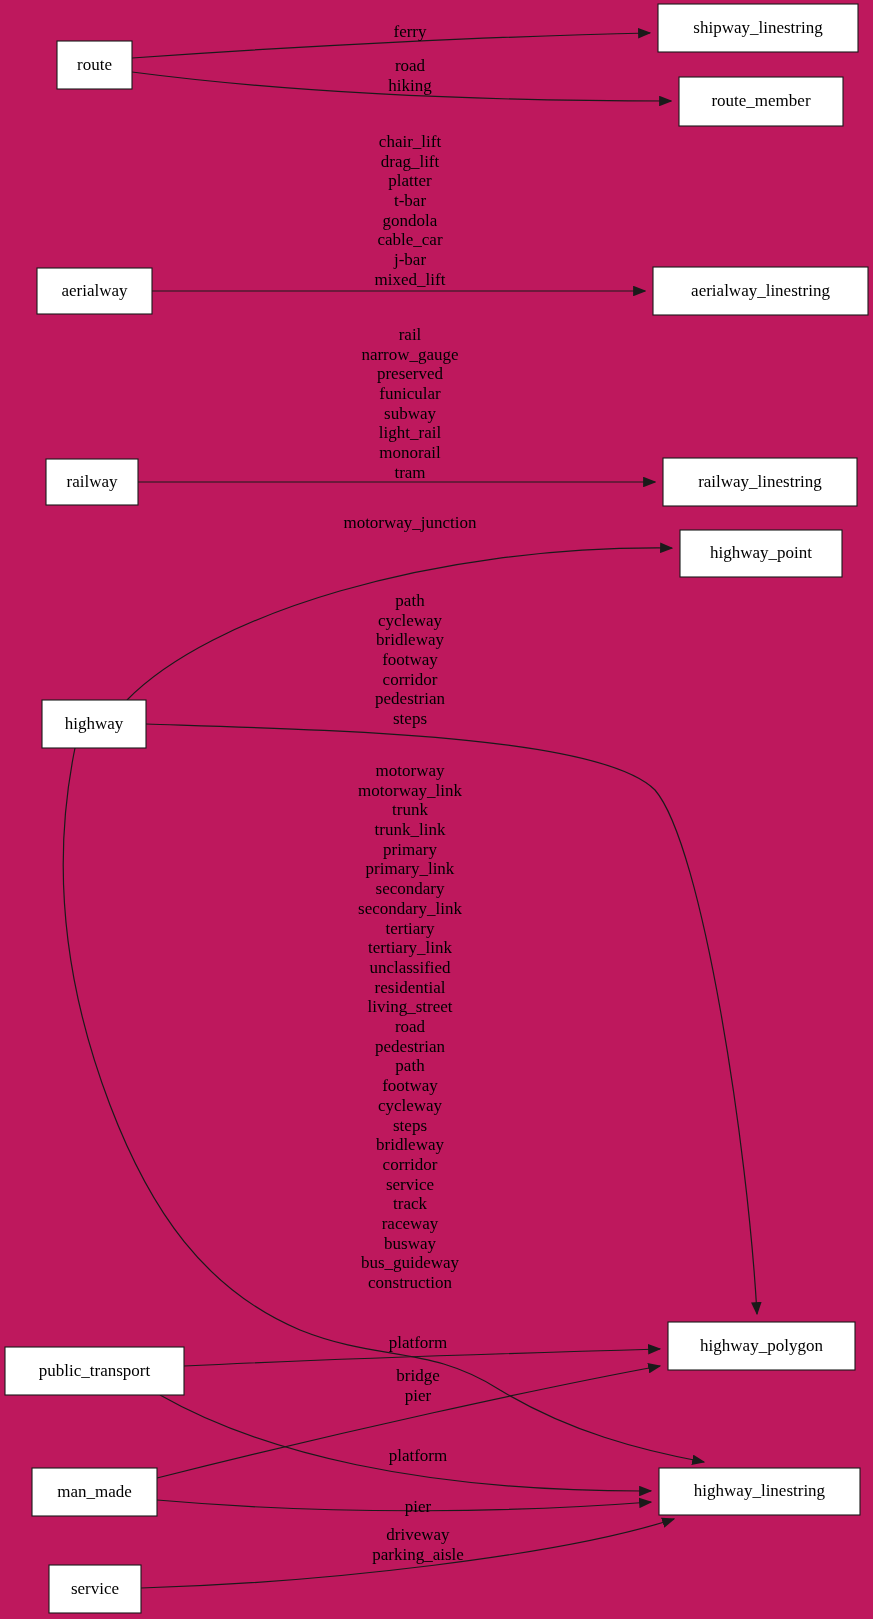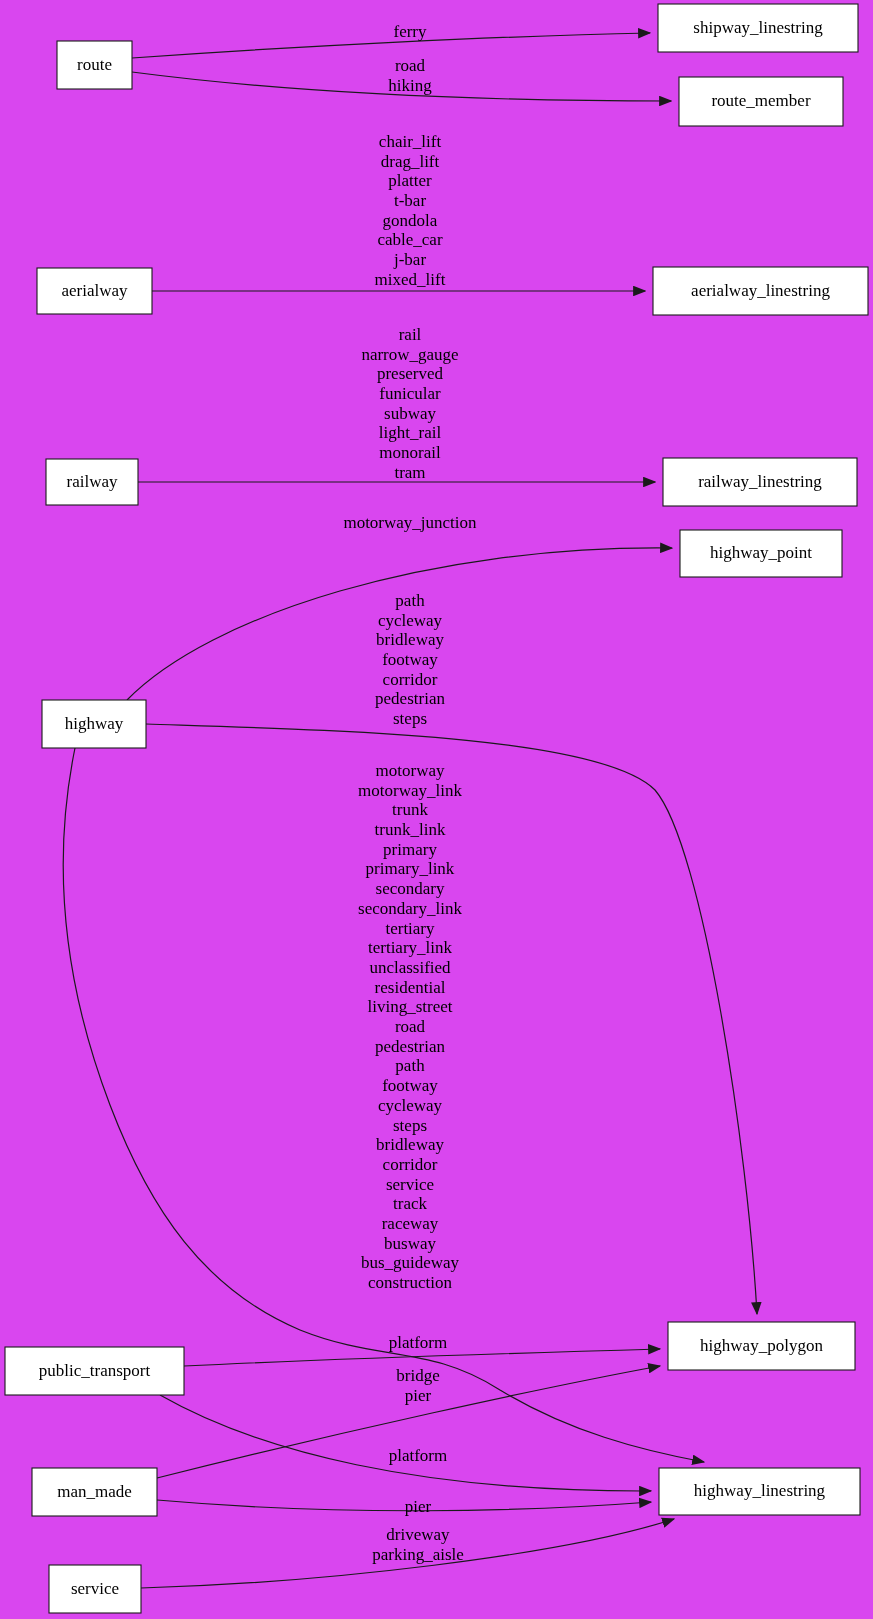--- a/index.html
+++ b/index.html
@@ -1,16 +1,16 @@
 <!DOCTYPE html>
 <html><head>
 <meta charset="utf-8">
 <style>
   html,body{margin:0;padding:0;background:#ffffff;}
-  #stage{position:relative;width:873px;height:1619px;background:#d946ef;overflow:hidden;
+  #stage{position:relative;width:873px;height:1619px;background:#be185d;overflow:hidden;
          font-family:"Liberation Serif","DejaVu Serif",serif;}
   svg{display:block;}
   .node-rect{fill:#ffffff;stroke:#1a1a1a;stroke-width:1.1;}
   .node-label{fill:#000000;text-anchor:middle;dominant-baseline:middle;}
   .edge-path{fill:none;stroke:#1a1a1a;stroke-width:1.2;}
   .edge-label{fill:#000000;text-anchor:middle;dominant-baseline:middle;}
 </style>
 </head>
 <body>
 

